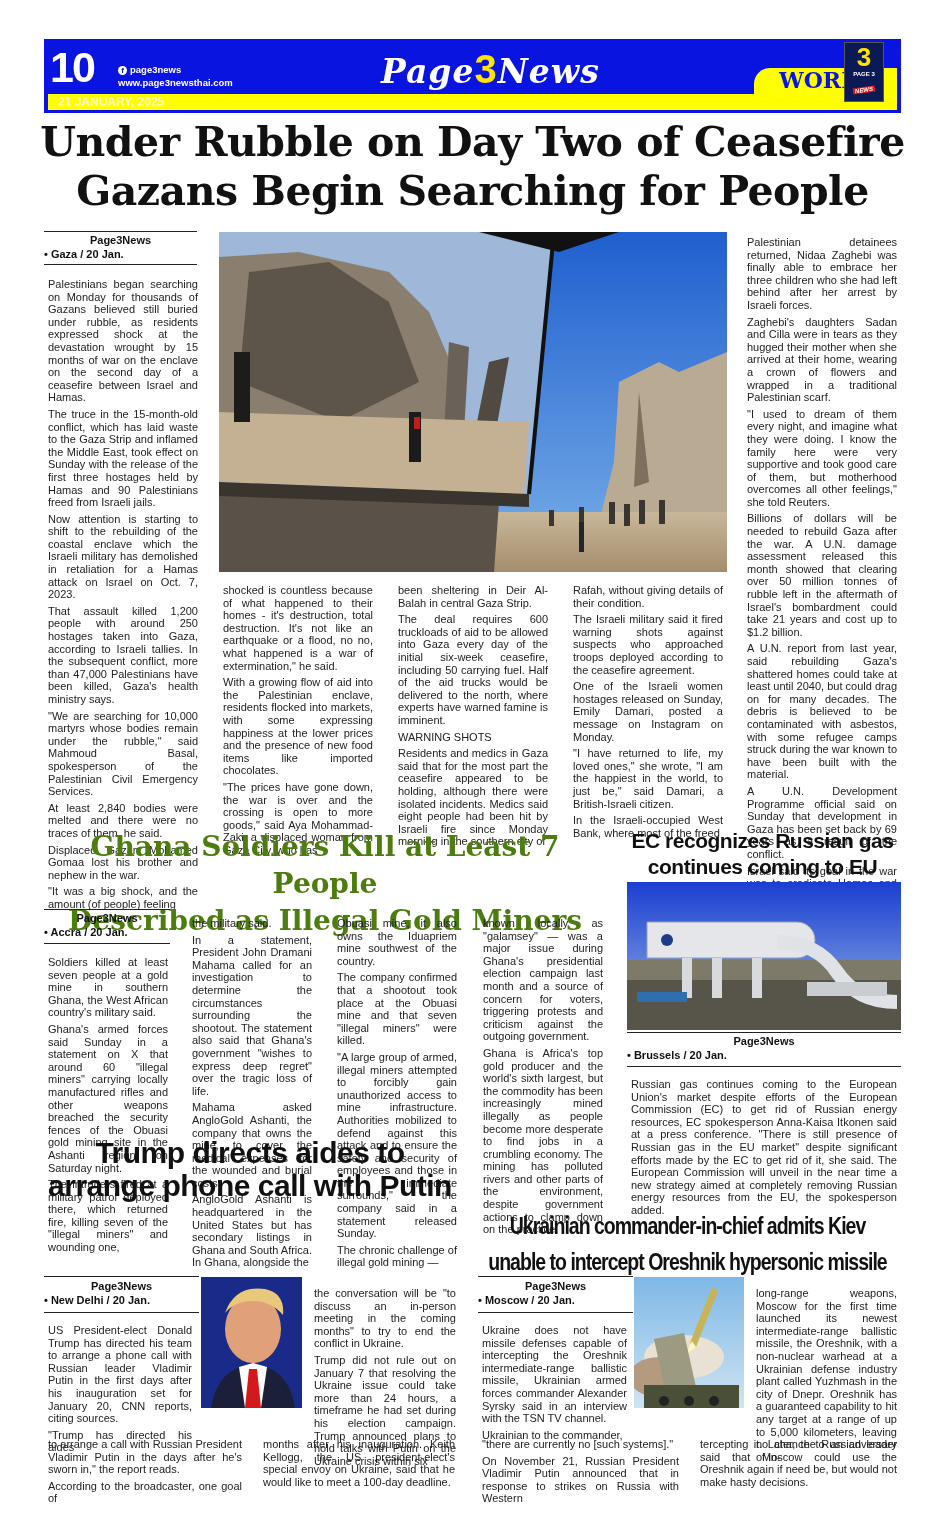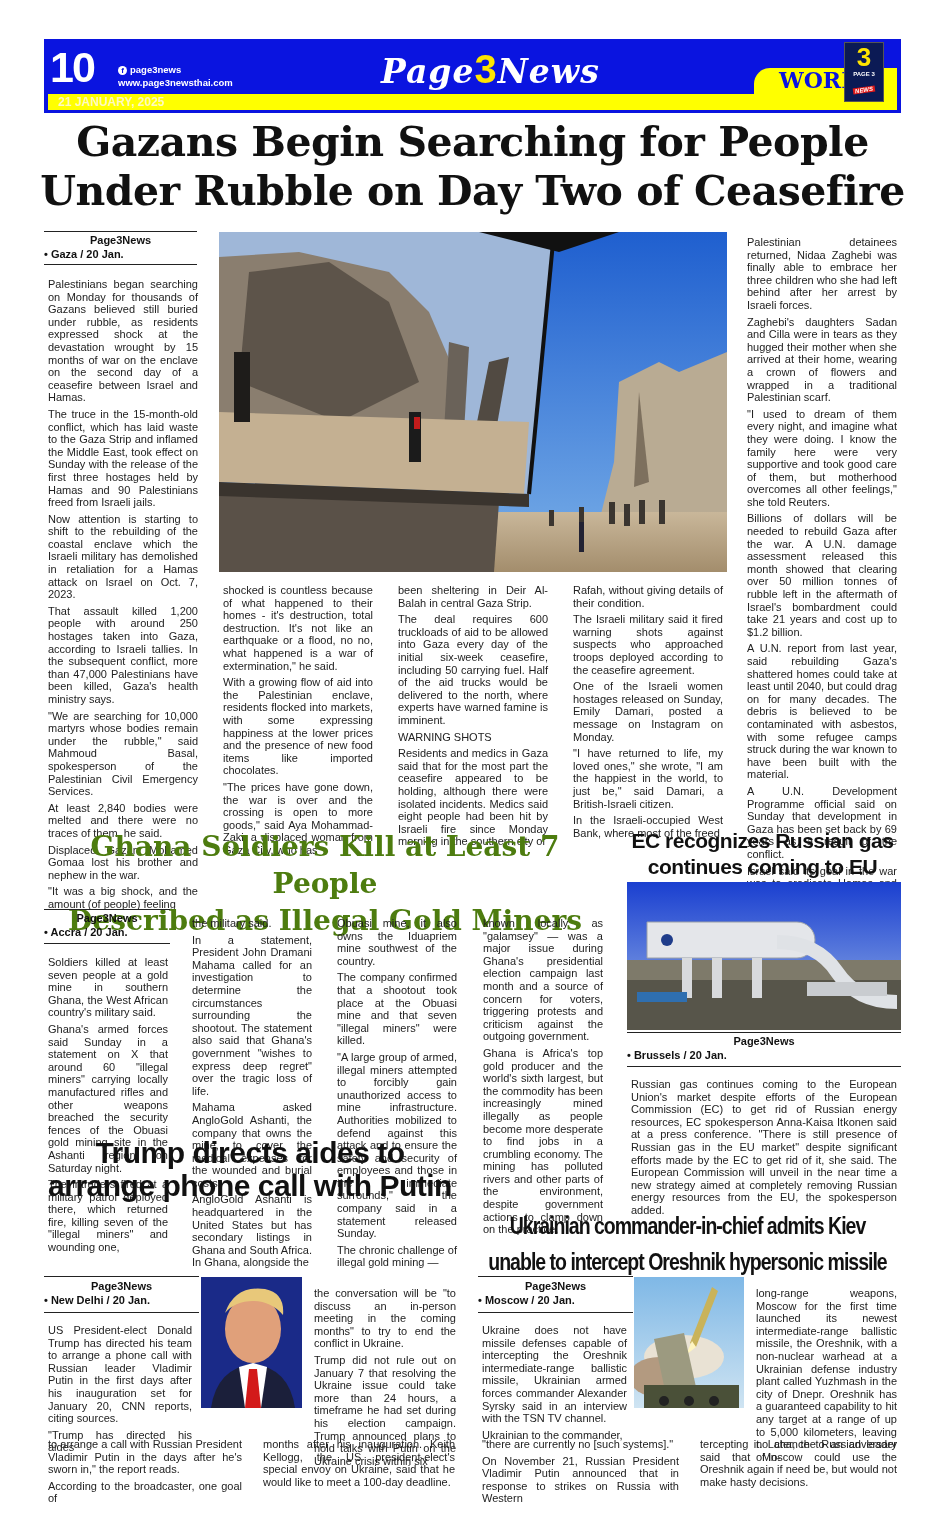--- a/index.html
+++ b/index.html
@@ -52,22 +52,22 @@
   <div class="logo"><span>Page</span><span class="three">3</span><span>News</span></div>
   <div class="world">WORLD</div>
   <div class="badge">
     <span class="b3">3</span>
     <span class="bp">PAGE 3</span>
     <span class="bn">NEWS</span>
   </div>
 </header>
 
 <h1 class="headline-main">
+  <div>Under Rubble on Day Two of Ceasefire</div>
   <div>Gazans Begin Searching for People</div>
-  <div>Under Rubble on Day Two of Ceasefire</div>
 </h1>
 
 <div class="rule" style="left:44px;top:231px;width:153px;height:1px;"></div>
 <div class="byline" style="left:44px;top:233px;width:153px;">
   <span class="src">Page3News</span>
   <span class="loc">• Gaza / 20 Jan.</span>
 </div>
 <div class="rule" style="left:44px;top:264px;width:153px;height:1px;"></div>
 
 <div class="photo" style="left:219px;top:232px;width:508px;height:340px;">

